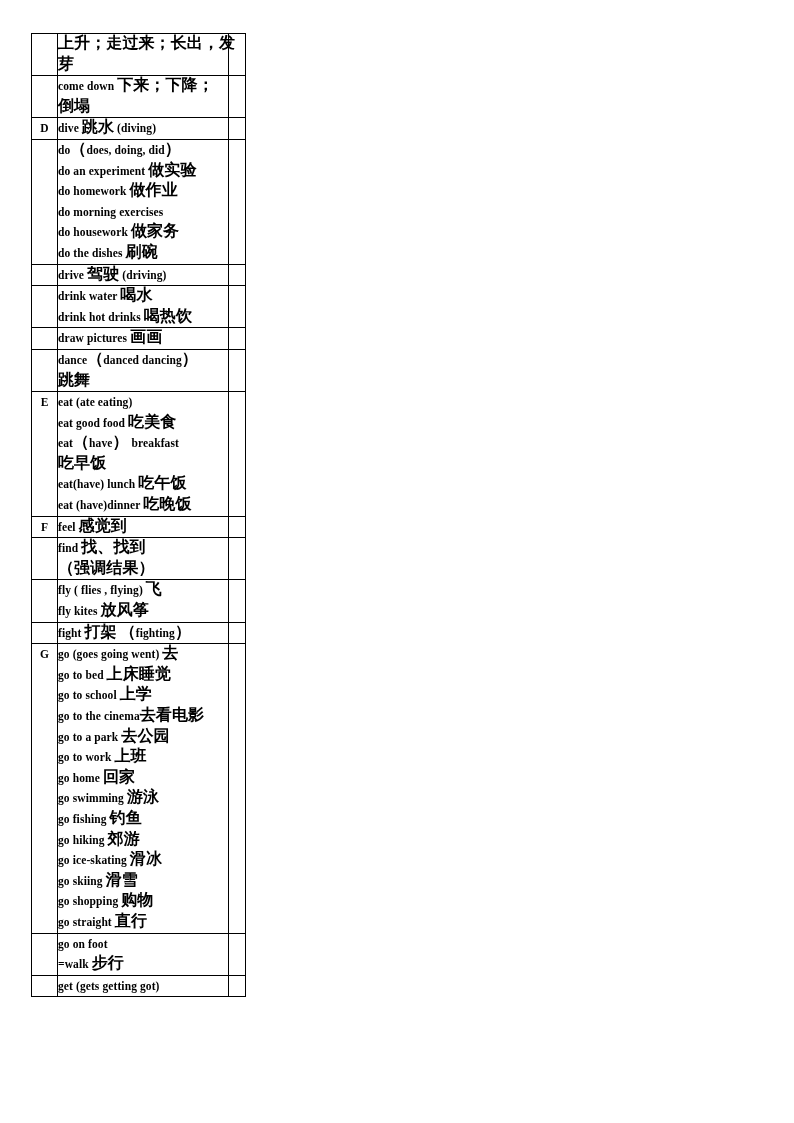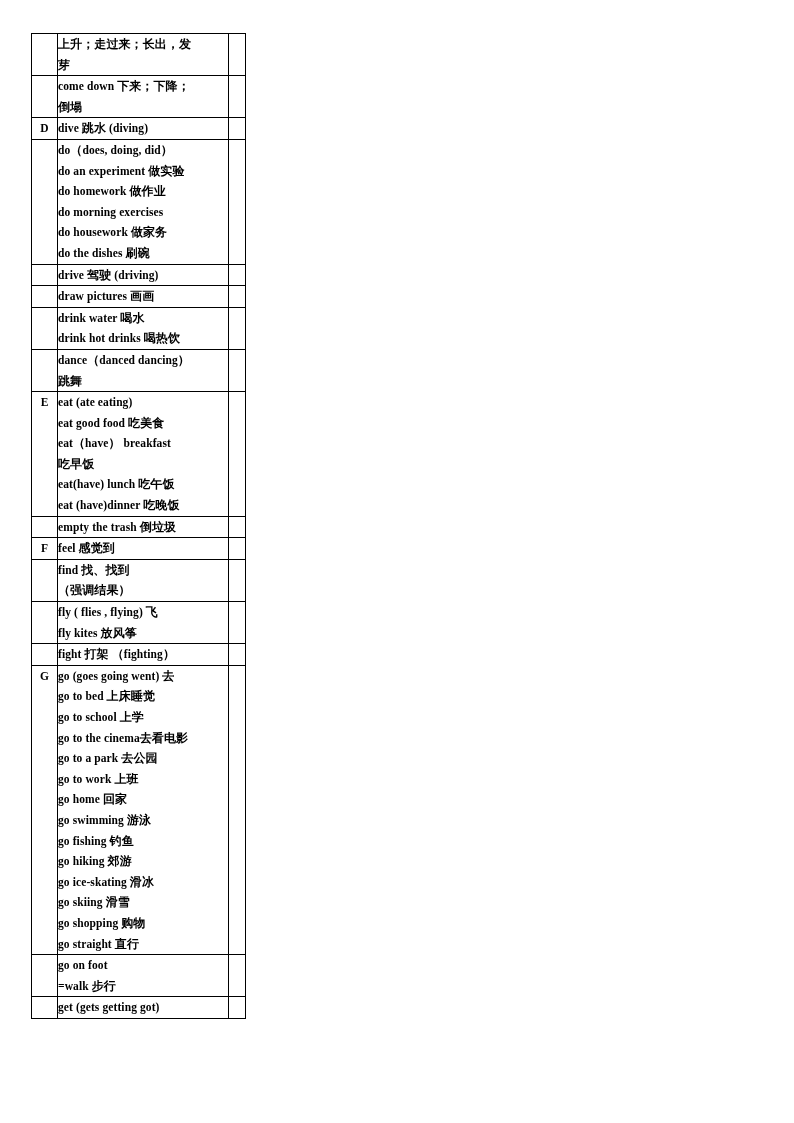--- a/index.html
+++ b/index.html
@@ -62,23 +62,23 @@
   .entry-line {
     font-size: 11.5px;
     font-weight: bold;
     line-height: 20.6px;
     white-space: nowrap;
     letter-spacing: 0.1px;
   }
 
   
   .cn {
-    font-family: Liberation Sans, sans-serif;
+    font-family: Liberation Mono, monospace;
     font-weight: bold;
-    font-size: 12px;
+    font-size: 16px;
     text-align: center;
   }
 </style>
 </head>
 <body>
 
 <div class="page">
   <table class="vocab-table">
     <colgroup>
       <col class="col-letter">
@@ -124,56 +124,49 @@
         <tr>
           <td class="cell-letter"></td>
           <td class="cell-entries">
             <div class="entry-line">drive <span class="cn">驾驶</span>    (driving)</div>
           </td>
           <td class="cell-blank">&nbsp;</td>
         </tr>
         <tr>
           <td class="cell-letter"></td>
           <td class="cell-entries">
-            <div class="entry-line">draw pictures <span class="cn">画画</span></div>
-          </td>
-          <td class="cell-blank">&nbsp;</td>
-        </tr>
-        <tr>
-          <td class="cell-letter"></td>
-          <td class="cell-entries">
             <div class="entry-line">drink    water <span class="cn">喝水</span></div>
             <div class="entry-line">drink hot drinks  <span class="cn">喝热饮</span></div>
+          </td>
+          <td class="cell-blank">&nbsp;</td>
+        </tr>
+        <tr>
+          <td class="cell-letter"></td>
+          <td class="cell-entries">
+            <div class="entry-line">draw pictures <span class="cn">画画</span></div>
           </td>
           <td class="cell-blank">&nbsp;</td>
         </tr>
         <tr>
           <td class="cell-letter"></td>
           <td class="cell-entries">
             <div class="entry-line">dance<span class="cn">（</span>danced dancing<span class="cn">）</span></div>
             <div class="entry-line"><span class="cn">跳舞</span></div>
           </td>
           <td class="cell-blank">&nbsp;</td>
         </tr>
         <tr>
           <td class="cell-letter">E</td>
           <td class="cell-entries">
             <div class="entry-line">eat (ate    eating)</div>
             <div class="entry-line">eat good food  <span class="cn">吃美食</span></div>
             <div class="entry-line">eat<span class="cn">（</span>have<span class="cn">）</span>  breakfast</div>
             <div class="entry-line"><span class="cn">吃早饭</span></div>
             <div class="entry-line">eat(have) lunch  <span class="cn">吃午饭</span></div>
             <div class="entry-line">eat (have)dinner <span class="cn">吃晚饭</span></div>
-          </td>
-          <td class="cell-blank">&nbsp;</td>
-        </tr>
-        <tr>
-          <td class="cell-letter"></td>
-          <td class="cell-entries">
-            <div class="entry-line">empty the trash <span class="cn">倒垃圾</span></div>
           </td>
           <td class="cell-blank">&nbsp;</td>
         </tr>
         <tr>
           <td class="cell-letter">F</td>
           <td class="cell-entries">
             <div class="entry-line">feel <span class="cn">感觉到</span></div>
           </td>
           <td class="cell-blank">&nbsp;</td>
         </tr>

